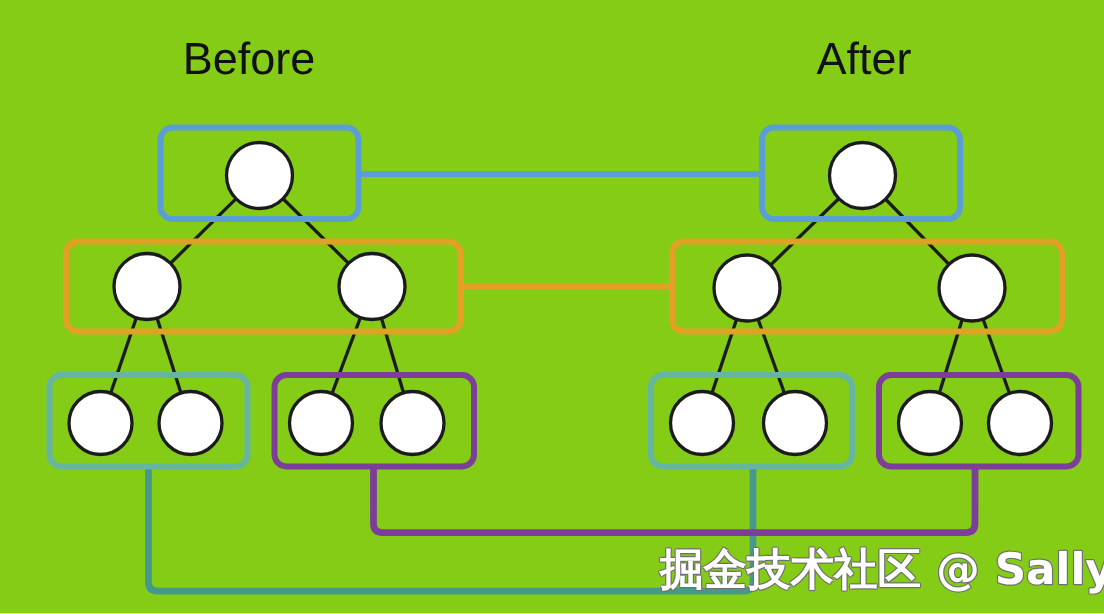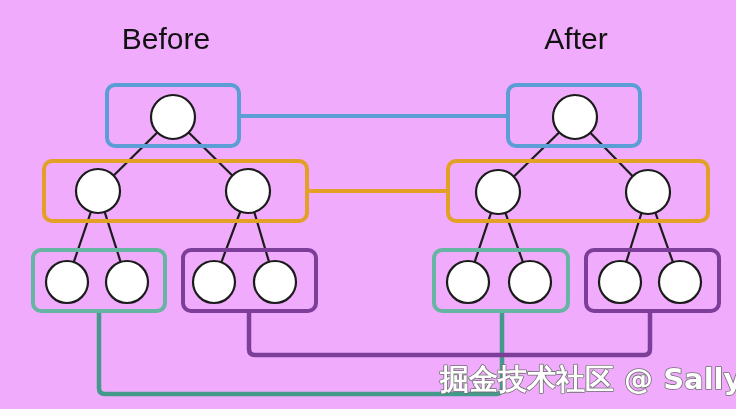--- a/index.html
+++ b/index.html
@@ -5,21 +5,21 @@
   html, body {
     margin: 0;
     padding: 0;
     background: #ffffff;
     font-family: "Liberation Sans", sans-serif;
   }
   .canvas {
     position: relative;
     width: 736px;
     height: 409px;
-    background: #f0abfc;
+    background: #84cc16;
     overflow: hidden;
   }
   svg { display: block; }
   text.title {
     font-family: "Liberation Sans", sans-serif;
     font-size: 30px;
   }
   text.watermark {
     font-family: "DejaVu Sans", "Liberation Sans", sans-serif;
     font-size: 29px;

